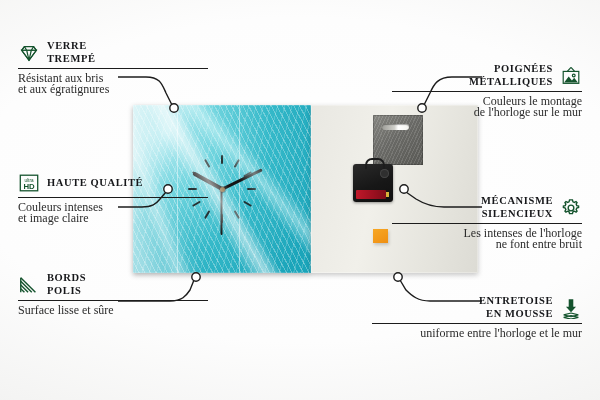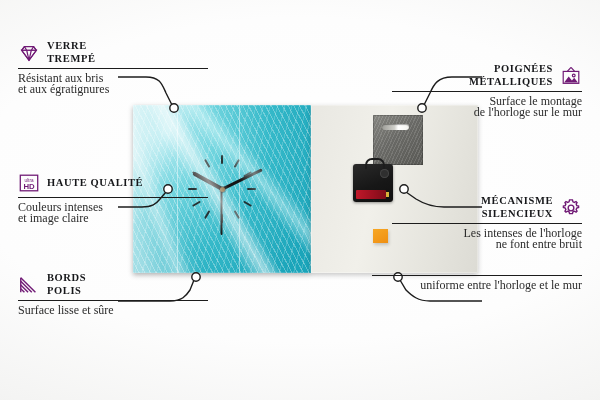--- a/index.html
+++ b/index.html
@@ -74,21 +74,21 @@
     box-shadow:1px 2px 3px rgba(0,0,0,.18);}
 
   
   .callout{position:absolute;width:190px;}
   .callout.r{text-align:right;}
   .co-head{display:flex;align-items:center;gap:7px;}
   .callout.r .co-head{justify-content:flex-end;margin-top:23px;}
   .co-title{font-size:10.5px;font-weight:bold;letter-spacing:.6px;color:#16171a;line-height:12.5px;text-transform:uppercase;}
   .co-rule{height:1px;background:#1c1c1c;margin:3px 0 4px;}
   .co-sub{font-size:12px;color:#2b2b2b;line-height:10.5px;}
-  .ico{width:22px;height:22px;flex:0 0 22px;color:#701a75;}
+  .ico{width:22px;height:22px;flex:0 0 22px;color:#14532d;}
   .ico svg{display:block;width:100%;height:100%;}
 
   .lines{position:absolute;inset:0;pointer-events:none;}
 </style>
 </head>
 <body>
 
 <div class="stage">
 
   <div class="product">
@@ -251,21 +251,21 @@
         <svg viewBox="0 0 24 24" fill="none" stroke="currentColor" stroke-width="1.3">
           <rect x="3.5" y="7" width="17" height="13"></rect>
           <path d="M12 2.5 L8 7 M12 2.5 L16 7"></path>
           <circle cx="15" cy="11.5" r="1.5"></circle>
           <path d="M4.5 19 L9.5 12.5 L13 17 L15.5 14 L19.5 19 Z" fill="currentColor" stroke="none"></path>
         </svg>
       </span>
     </div>
     <div class="co-rule"></div>
     <div class="co-sub">
-      <div>Surface le montage</div>
+      <div>Couleurs le montage</div>
       <div>de l'horloge sur le mur</div>
     </div>
   </div>
 
   <div class="callout r" style="left:392px;top:172px">
     <div class="co-head">
       <div class="co-title">
         <div>MÉCANISME</div>
         <div>SILENCIEUX</div>
       </div>
@@ -277,19 +277,32 @@
       </span>
     </div>
     <div class="co-rule"></div>
     <div class="co-sub">
       <div>Les intenses de l'horloge</div>
       <div>ne font entre bruit</div>
     </div>
   </div>
 
   <div class="callout r" style="left:372px;top:272px;width:210px">
+    <div class="co-head">
+      <div class="co-title">
+        <div>ENTRETOISE</div>
+        <div>EN MOUSSE</div>
+      </div>
+      <span class="ico">
+        <svg viewBox="0 0 24 24" fill="none" stroke="currentColor" stroke-width="1.3">
+          <path d="M9.5 2.5 h5 v8 h3 l-5.5 6 -5.5-6 h3 z" fill="currentColor" stroke="none"></path>
+          <path d="M12 17.5 l8 2 -8 2 -8-2 z"></path>
+          <path d="M12 20.2 l8 2 -8 2 -8-2 z"></path>
+        </svg>
+      </span>
+    </div>
     <div class="co-rule"></div>
     <div class="co-sub">
       <div>uniforme entre l'horloge et le mur</div>
     </div>
   </div>
 
 </div>
 
 </body></html>

